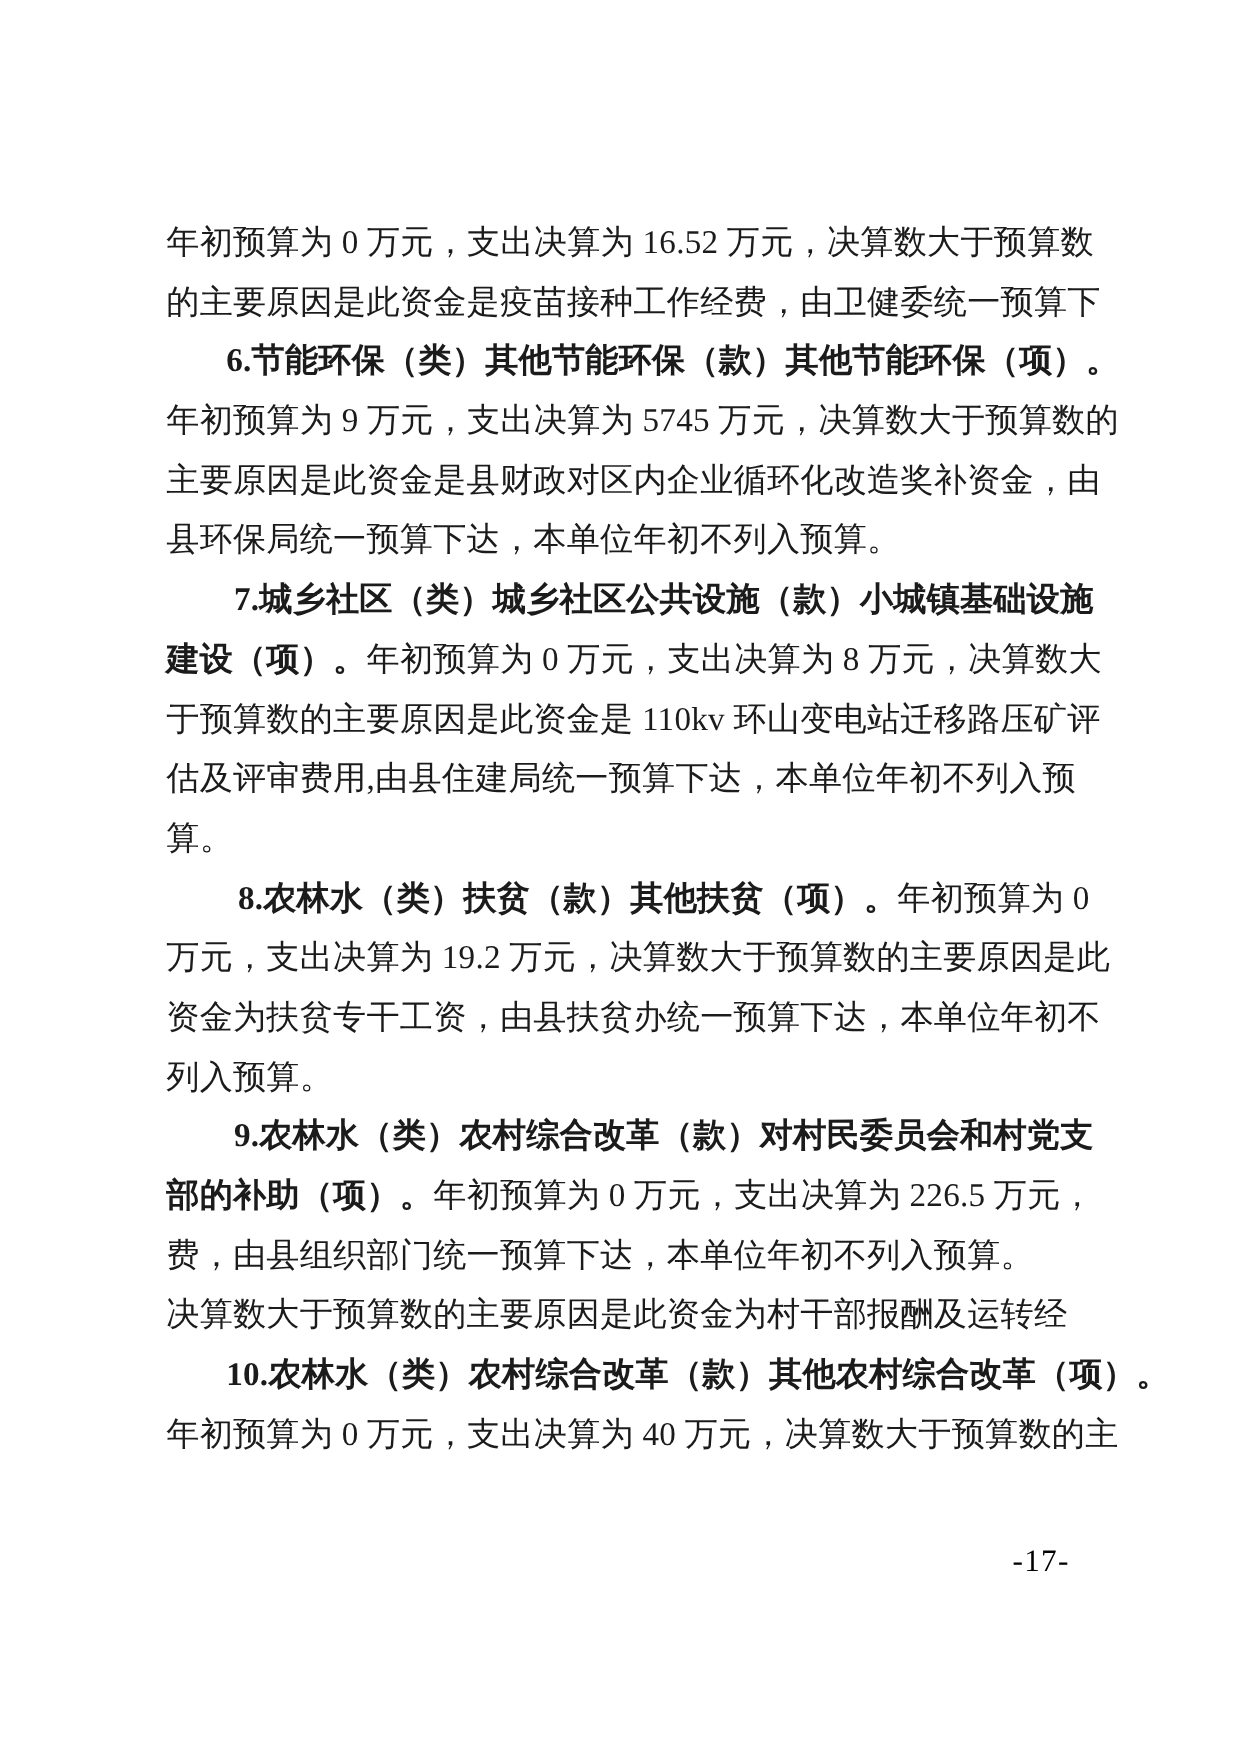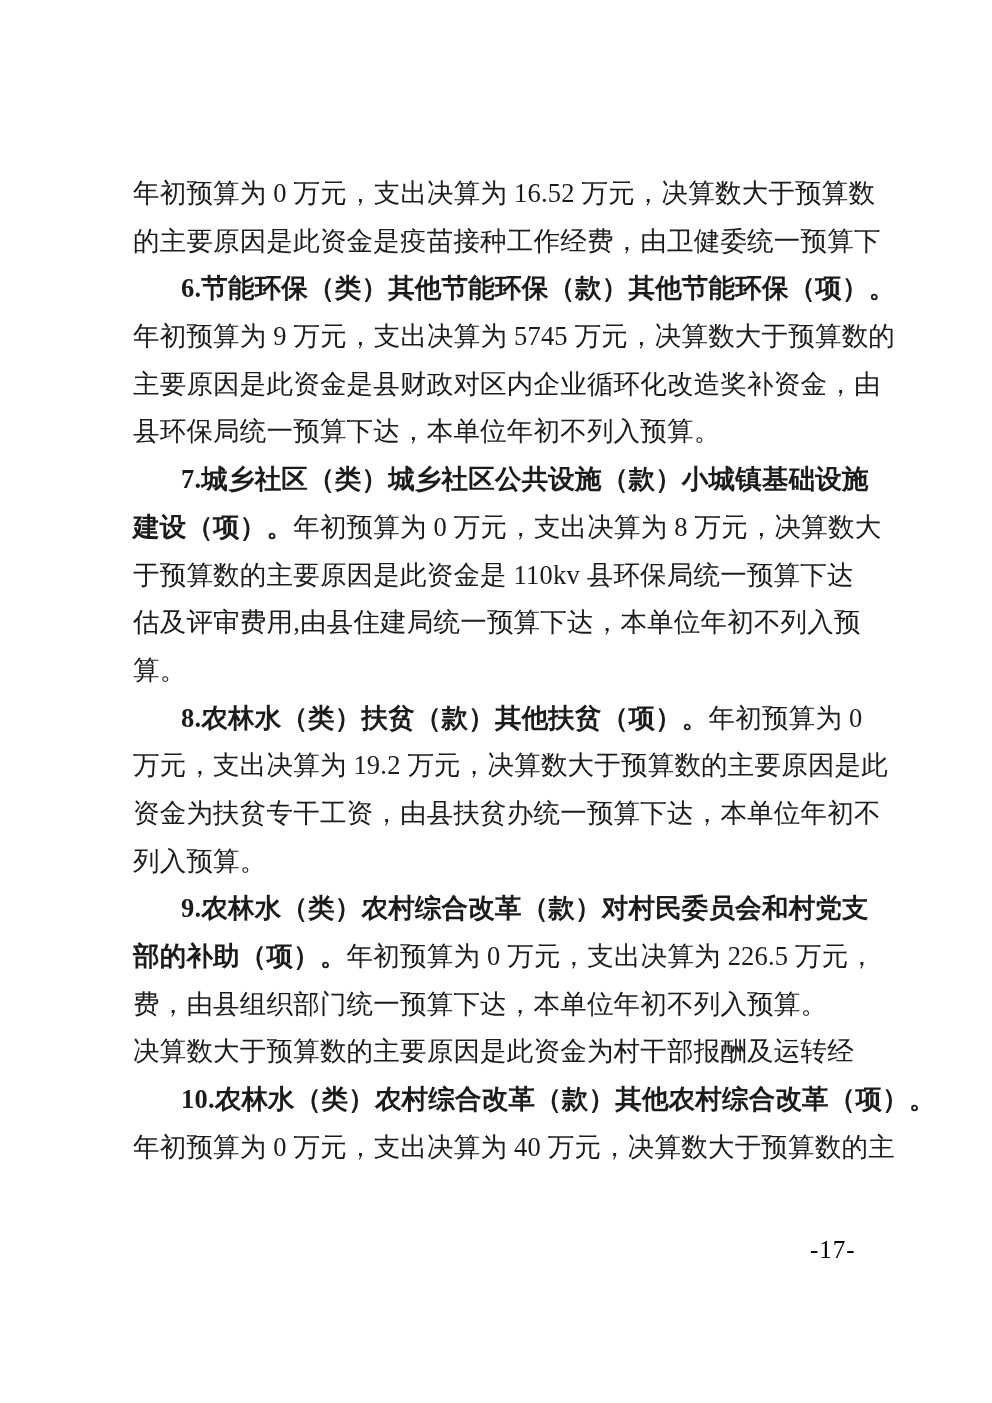--- a/index.html
+++ b/index.html
@@ -30,20 +30,21 @@
   }
   .line {
     height: 47.7px;
     line-height: 47.7px;
     font-size: 26.5px;
     white-space: pre;
     letter-spacing: 0.2px;
   }
   .line.indent {
     padding-left: 48px;
+    text-align: center;
   }
   .seg { font-weight: 400; }
   .seg.bold { font-weight: 700; }
   .page-number {
     position: absolute;
     left: 810px;
     top: 1236px;
     font-size: 25px;
     letter-spacing: 1px;
     color: #000000;
@@ -55,21 +56,21 @@
 <div class="page">
   <div class="content" id="document-body">
       <div class="line"><span class="seg">年初预算为 0 万元，支出决算为 16.52 万元，决算数大于预算数</span></div>
       <div class="line"><span class="seg">的主要原因是此资金是疫苗接种工作经费，由卫健委统一预算下</span></div>
       <div class="line indent"><span class="seg bold">6.节能环保（类）其他节能环保（款）其他节能环保（项）。</span></div>
       <div class="line"><span class="seg">年初预算为 9 万元，支出决算为 5745 万元，决算数大于预算数的</span></div>
       <div class="line"><span class="seg">主要原因是此资金是县财政对区内企业循环化改造奖补资金，由</span></div>
       <div class="line"><span class="seg">县环保局统一预算下达，本单位年初不列入预算。</span></div>
       <div class="line indent"><span class="seg bold">7.城乡社区（类）城乡社区公共设施（款）小城镇基础设施</span></div>
       <div class="line"><span class="seg bold">建设（项）。</span><span class="seg">年初预算为 0 万元，支出决算为 8 万元，决算数大</span></div>
-      <div class="line"><span class="seg">于预算数的主要原因是此资金是 110kv 县环保局统一预算下达</span></div>
+      <div class="line"><span class="seg">于预算数的主要原因是此资金是 110kv 环山变电站迁移路压矿评</span></div>
       <div class="line"><span class="seg">估及评审费用,由县住建局统一预算下达，本单位年初不列入预</span></div>
       <div class="line"><span class="seg">算。</span></div>
       <div class="line indent"><span class="seg bold">8.农林水（类）扶贫（款）其他扶贫（项）。</span><span class="seg">年初预算为 0</span></div>
       <div class="line"><span class="seg">万元，支出决算为 19.2 万元，决算数大于预算数的主要原因是此</span></div>
       <div class="line"><span class="seg">资金为扶贫专干工资，由县扶贫办统一预算下达，本单位年初不</span></div>
       <div class="line"><span class="seg">列入预算。</span></div>
       <div class="line indent"><span class="seg bold">9.农林水（类）农村综合改革（款）对村民委员会和村党支</span></div>
       <div class="line"><span class="seg bold">部的补助（项）。</span><span class="seg">年初预算为 0 万元，支出决算为 226.5 万元，</span></div>
       <div class="line"><span class="seg">费，由县组织部门统一预算下达，本单位年初不列入预算。</span></div>
       <div class="line"><span class="seg">决算数大于预算数的主要原因是此资金为村干部报酬及运转经</span></div>

